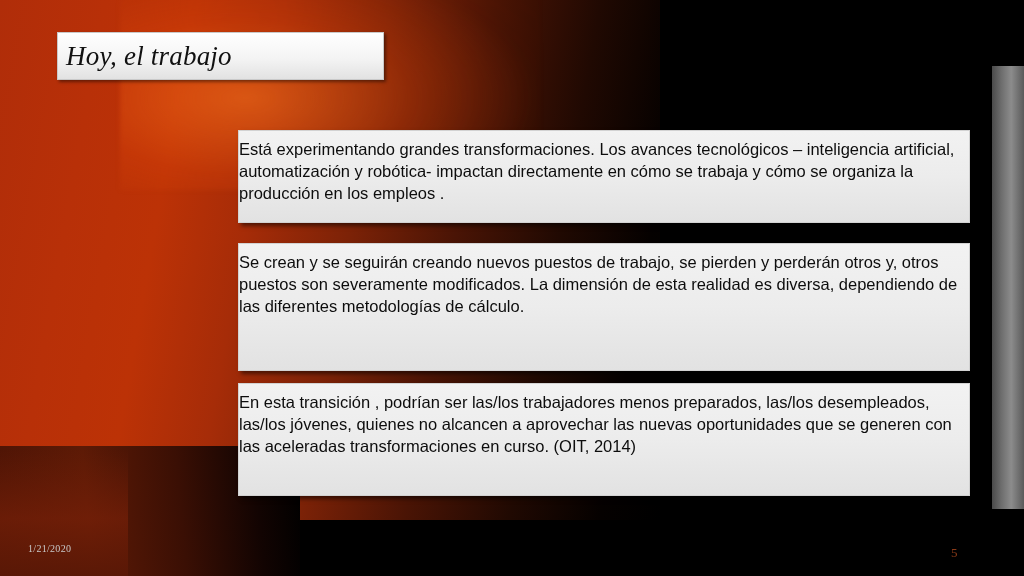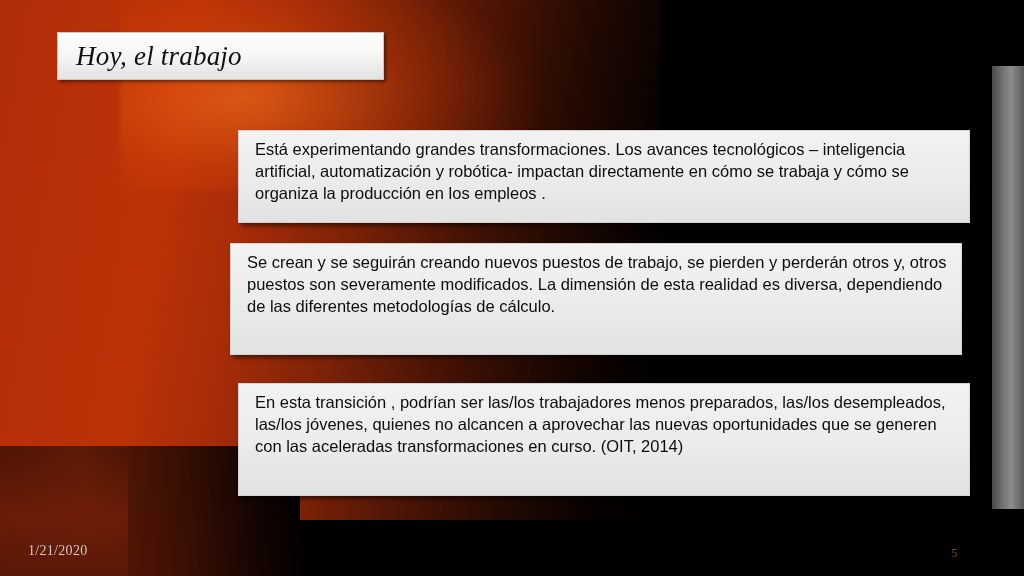--- a/index.html
+++ b/index.html
@@ -98,53 +98,53 @@
     border: 1px solid #c9c9c9;
     box-shadow: 2px 2px 3px rgba(0,0,0,0.45);
     display: flex;
     align-items: center;
   }
   .title-text {
     font-family: "Liberation Serif", serif;
     font-style: italic;
     font-size: 27px;
     color: #111111;
-    padding-left: 18px;
+    padding-left: 8px;
     letter-spacing: 0.2px;
     white-space: nowrap;
   }
 
   
   .content-box {
     position: absolute;
     background: linear-gradient(180deg, #f2f2f2 0%, #ececec 50%, #e2e2e2 100%);
     border: 1px solid #d2d2d2;
     box-shadow: 3px 3px 4px rgba(0,0,0,0.5);
     box-sizing: border-box;
-    padding: 8px 10px 8px 16px;
+    padding: 8px 10px 8px 0;
   }
   .content-box p {
     margin: 0;
     font-family: "Liberation Sans", sans-serif;
     font-size: 16.5px;
     line-height: 1.32;
     color: #0d0d0d;
   }
 
   #box1 { left: 238px; top: 130px; width: 732px; height: 93px; }
-  #box2 { left: 230px; top: 243px; width: 732px; height: 112px; }
+  #box2 { left: 238px; top: 243px; width: 732px; height: 128px; }
   #box3 { left: 238px; top: 383px; width: 732px; height: 113px; }
 
   
   .footer-date {
     position: absolute;
     left: 28px;
     top: 543px;
     font-family: "Liberation Serif", serif;
-    font-size: 14px;
+    font-size: 10px;
     color: #c9c9c9;
     letter-spacing: 0.3px;
   }
   .footer-page {
     position: absolute;
     left: 951px;
     top: 545px;
     font-family: "Liberation Serif", serif;
     font-size: 13px;
     color: #8a3a18;

